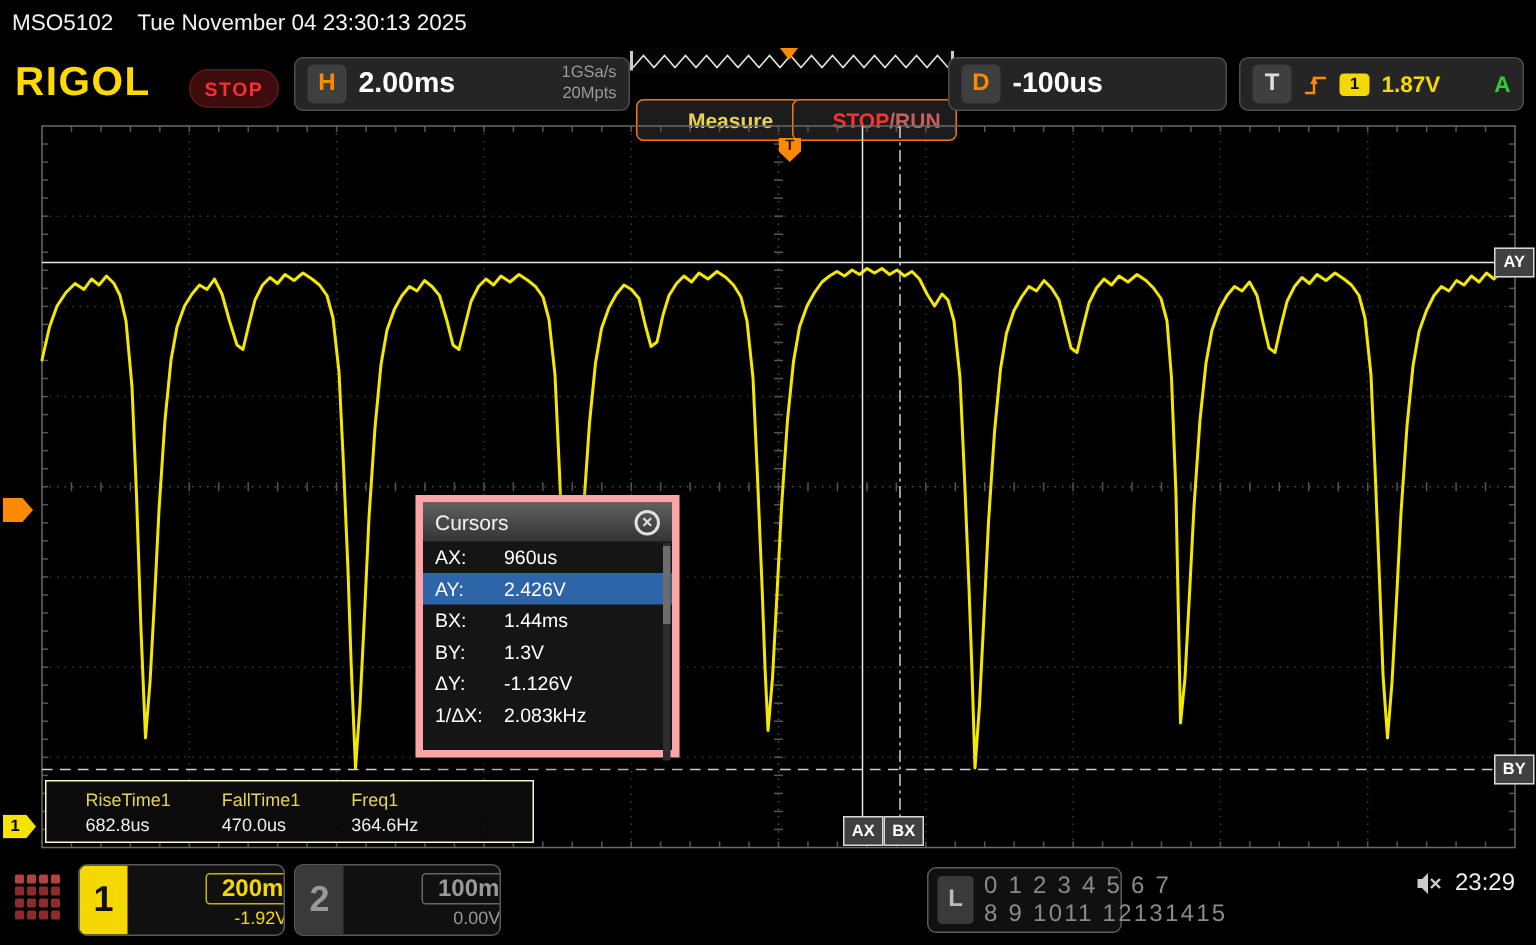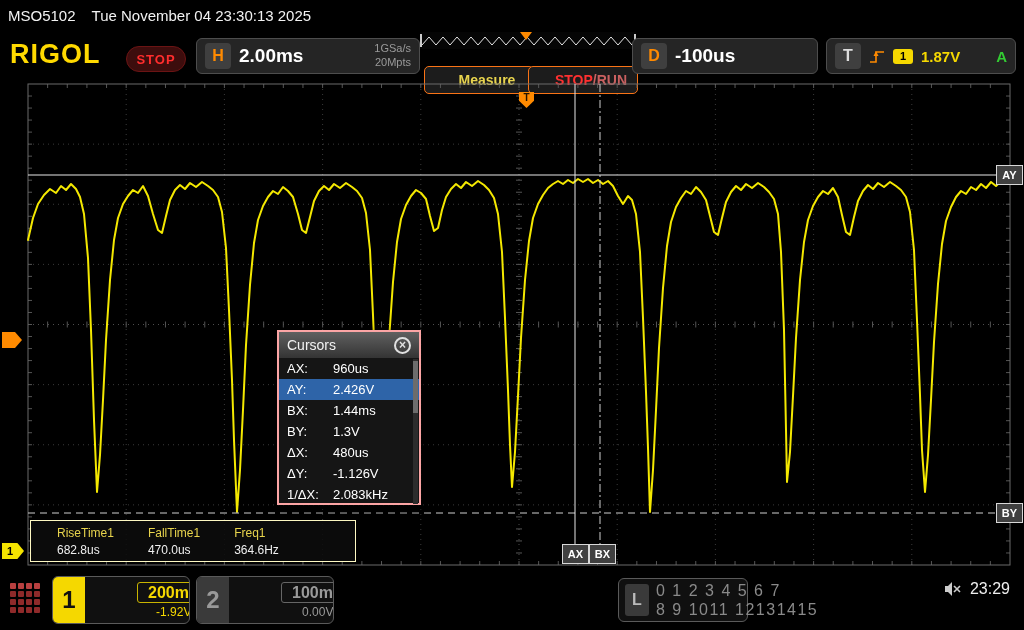--- a/index.html
+++ b/index.html
@@ -59,22 +59,22 @@
     clip-path:polygon(0 0,65% 0,100% 50%,65% 100%,0 100%); z-index:3; }
   .ch1-marker { position:absolute; left:2px; top:543px; width:22px; height:16px; background:#f5e400;
     clip-path:polygon(0 0,70% 0,100% 50%,70% 100%,0 100%); color:#000; font-size:11px;
     font-weight:bold; line-height:16px; padding-left:5px; box-sizing:border-box; z-index:3; }
   .meas-panel { position:absolute; left:30px; top:520px; width:326px; height:42px;
     background:rgba(12,12,12,0.88); border:1px solid #fef9c3; z-index:2;
     display:flex; gap:34px; padding:5px 0 0 26px; box-sizing:border-box; }
   .meas-item { display:flex; flex-direction:column; gap:3px; font-size:12px; }
   .meas-name { color:#e8d44d; } .meas-value { color:#efefef; }
   
-  .dialog { position:absolute; left:277px; top:330px; width:144px; height:175px;
-    background:#151515; border:2px solid #fca5a5; z-index:5; box-shadow:3px 4px 10px rgba(0,0,0,0.7);
+  .dialog { position:absolute; left:277px; top:330px; width:176px; height:175px;
+    background:#151515; border:5px solid #fca5a5; z-index:5; box-shadow:3px 4px 10px rgba(0,0,0,0.7);
     box-sizing:border-box; }
   .dialog-title { height:26px; background:linear-gradient(#606060,#343434);
     display:flex; align-items:center; padding:0 8px; font-size:14px; color:#f2f2f2; }
   .dialog-close { margin-left:auto; width:17px; height:17px; border:2px solid #e0e0e0;
     border-radius:50%; color:#e0e0e0; font-size:12px; font-weight:bold; line-height:1;
     display:flex; align-items:center; justify-content:center; box-sizing:border-box; }
   .dialog-body { position:relative; }
   .drow { display:flex; align-items:center; height:21px; padding-left:8px; font-size:13px; color:#fff; }
   .drow .dlabel { width:46px; flex:0 0 auto; }
   .drow.selected { background:#2e64a8; }
@@ -492,24 +492,20 @@
     </div>
     <div class="drow">
       <span class="dlabel">BX:</span>
       <span class="dval">1.44ms</span>
     </div>
     <div class="drow">
       <span class="dlabel">BY:</span>
       <span class="dval">1.3V</span>
     </div>
     <div class="drow">
-      <span class="dlabel">ΔX:</span>
-      <span class="dval">480us</span>
-    </div>
-    <div class="drow">
       <span class="dlabel">ΔY:</span>
       <span class="dval">-1.126V</span>
     </div>
     <div class="drow">
       <span class="dlabel">1/ΔX:</span>
       <span class="dval">2.083kHz</span>
     </div>
     <div class="dialog-scroll">
         <div class="dialog-thumb"></div>
       </div>

